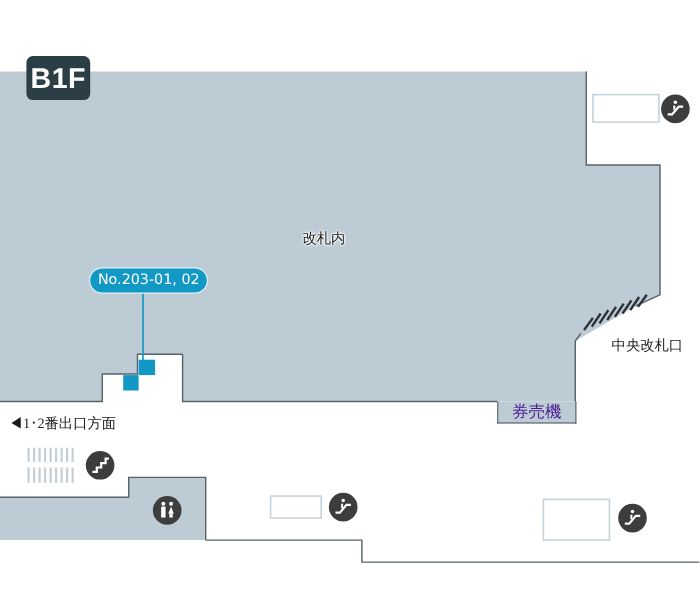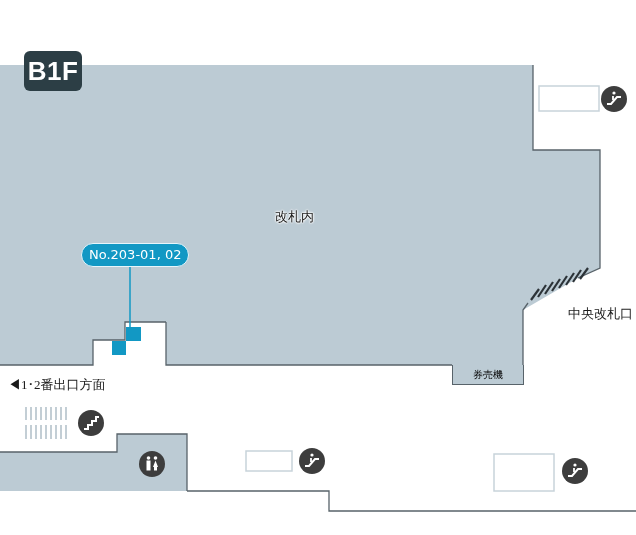--- a/index.html
+++ b/index.html
@@ -14,21 +14,21 @@
     font-family:"DejaVu Sans", sans-serif; }
   .halo { text-shadow: 0 0 2px #fff, 0 0 2px #fff, 0 0 2px #fff, 0 0 3px #fff; }
   .shop-tag { position:absolute; left:81px; top:243px; height:22px; padding:0 7px;
     background:#1298c4; color:#fff; font-size:13px; line-height:22px;
     border:1px solid #e6f5fb; border-radius:12px;
     font-family:"DejaVu Sans", sans-serif; white-space:nowrap; }
   .icon-circle { position:absolute; width:26px; height:26px; border-radius:50%;
     background:#3d3d3d; display:flex; align-items:center; justify-content:center; }
   .ticket { position:absolute; left:452px; top:365px; width:70px; height:19px;
     background:#bccbd4; border:1px solid #58636a; border-top:none;
-    font-size:10px; color:#000000; display:flex; align-items:center; justify-content:center; }
+    font-size:15px; color:#4c1d95; display:flex; align-items:center; justify-content:center; }
 </style>
 </head>
 <body>
 
 <div class="map">
   <svg width="636" height="535" viewBox="0 0 636 535">
 
     <path d="M0,65 L533,65 L533,150 L600,150 L600,268 L578,278 L523,310 L523,365 L166,365 L166,322 L125,322 L125,340 L93,340 L93,365 L0,365 Z" fill="#bccbd4" stroke="none"></path>
 
     <path d="M533,65 L533,150 L600,150 L600,268 L578,278" fill="none" stroke="#58636a" stroke-width="1.3"></path>
@@ -77,21 +77,21 @@
     <path d="M187,491 L329,491 L329,511 L636,511" fill="none" stroke="#58636a" stroke-width="1.3"></path>
 
     <line x1="130" y1="265" x2="130" y2="328" stroke="#1298c4" stroke-width="1.5"></line>
     <rect x="126" y="327" width="15" height="14" fill="#1298c4"></rect>
     <rect x="112" y="341" width="14" height="14" fill="#1298c4"></rect>
   </svg>
 
   <div class="floor-badge">B1F</div>
 
   <div class="label halo" style="left:275px;top:208px;">改札内</div>
-  <div class="label halo" style="left:568px;top:305px;">中央改札口</div>
+  <div class="label halo" style="left:556px;top:305px;">中央改札口</div>
   <div class="label" style="left:8px;top:376px;font-family:Liberation Serif, serif;">◀1･2番出口方面</div>
   <div class="ticket">
       <span>券売機</span>
     </div>
 
   <div class="shop-tag">No.203-01, 02</div>
 
   
   <div class="icon-circle" style="left:601px;top:86px;">
     <svg width="18" height="18" viewBox="0 0 18 18">

